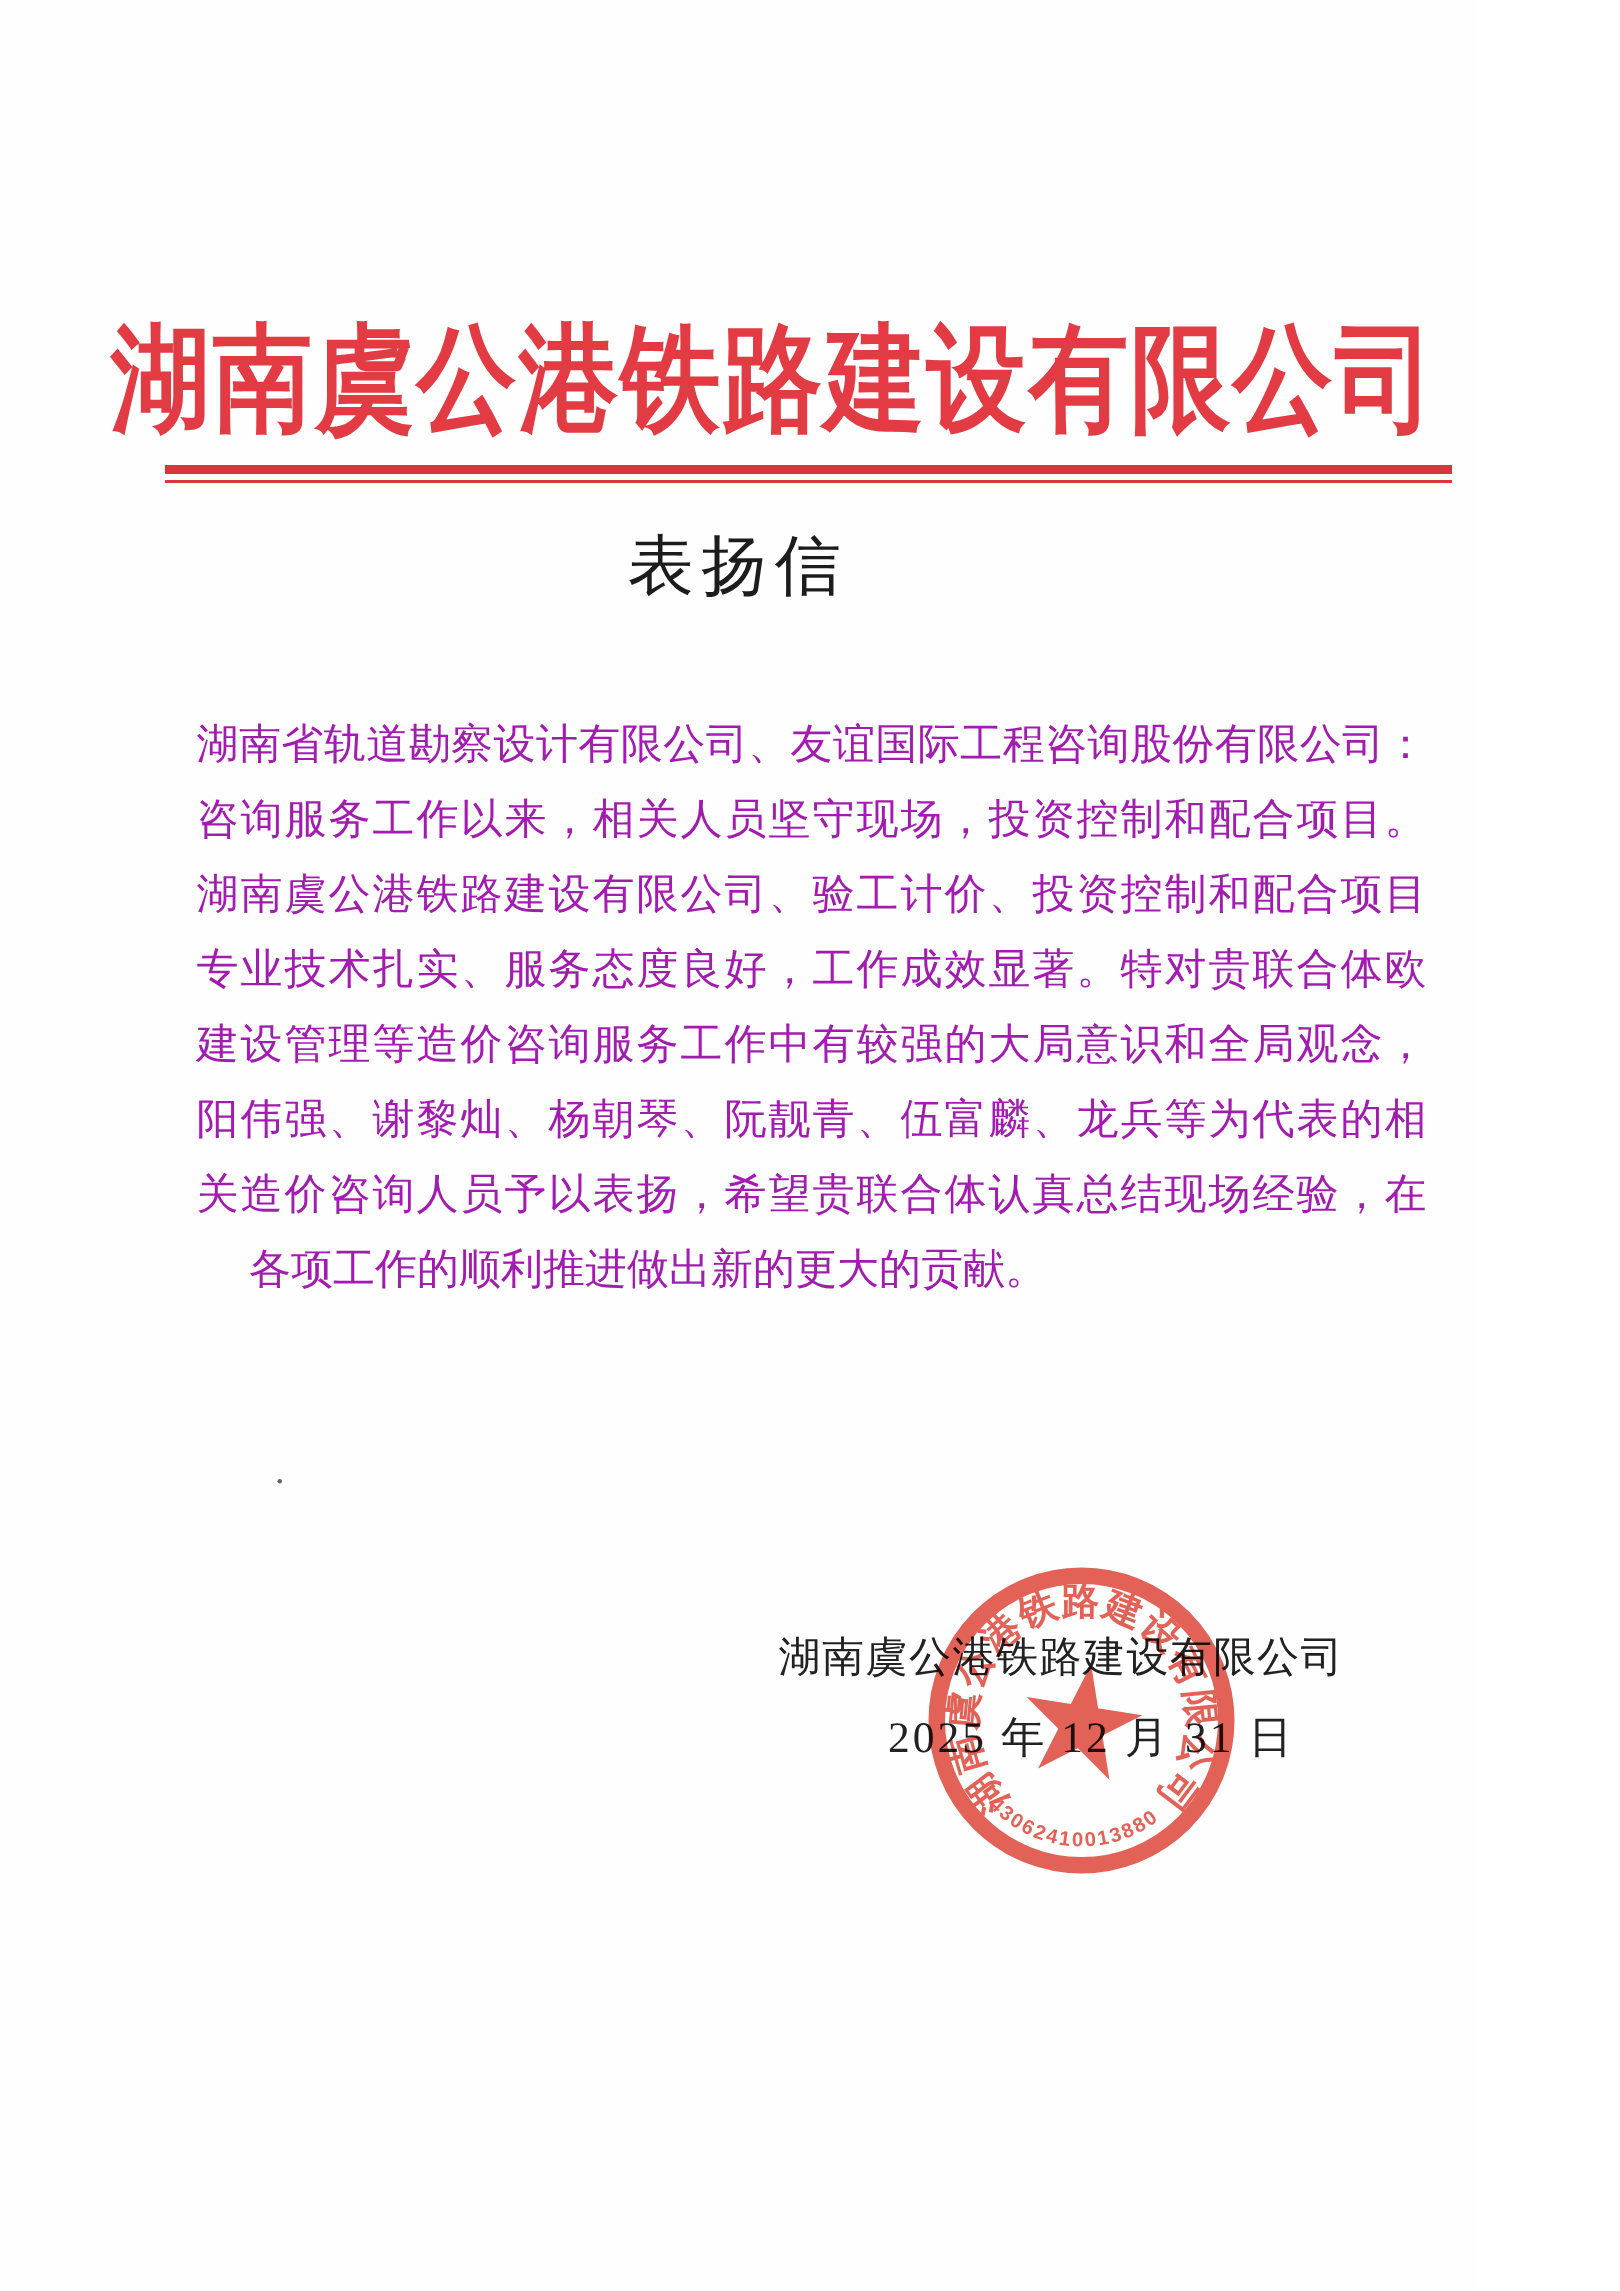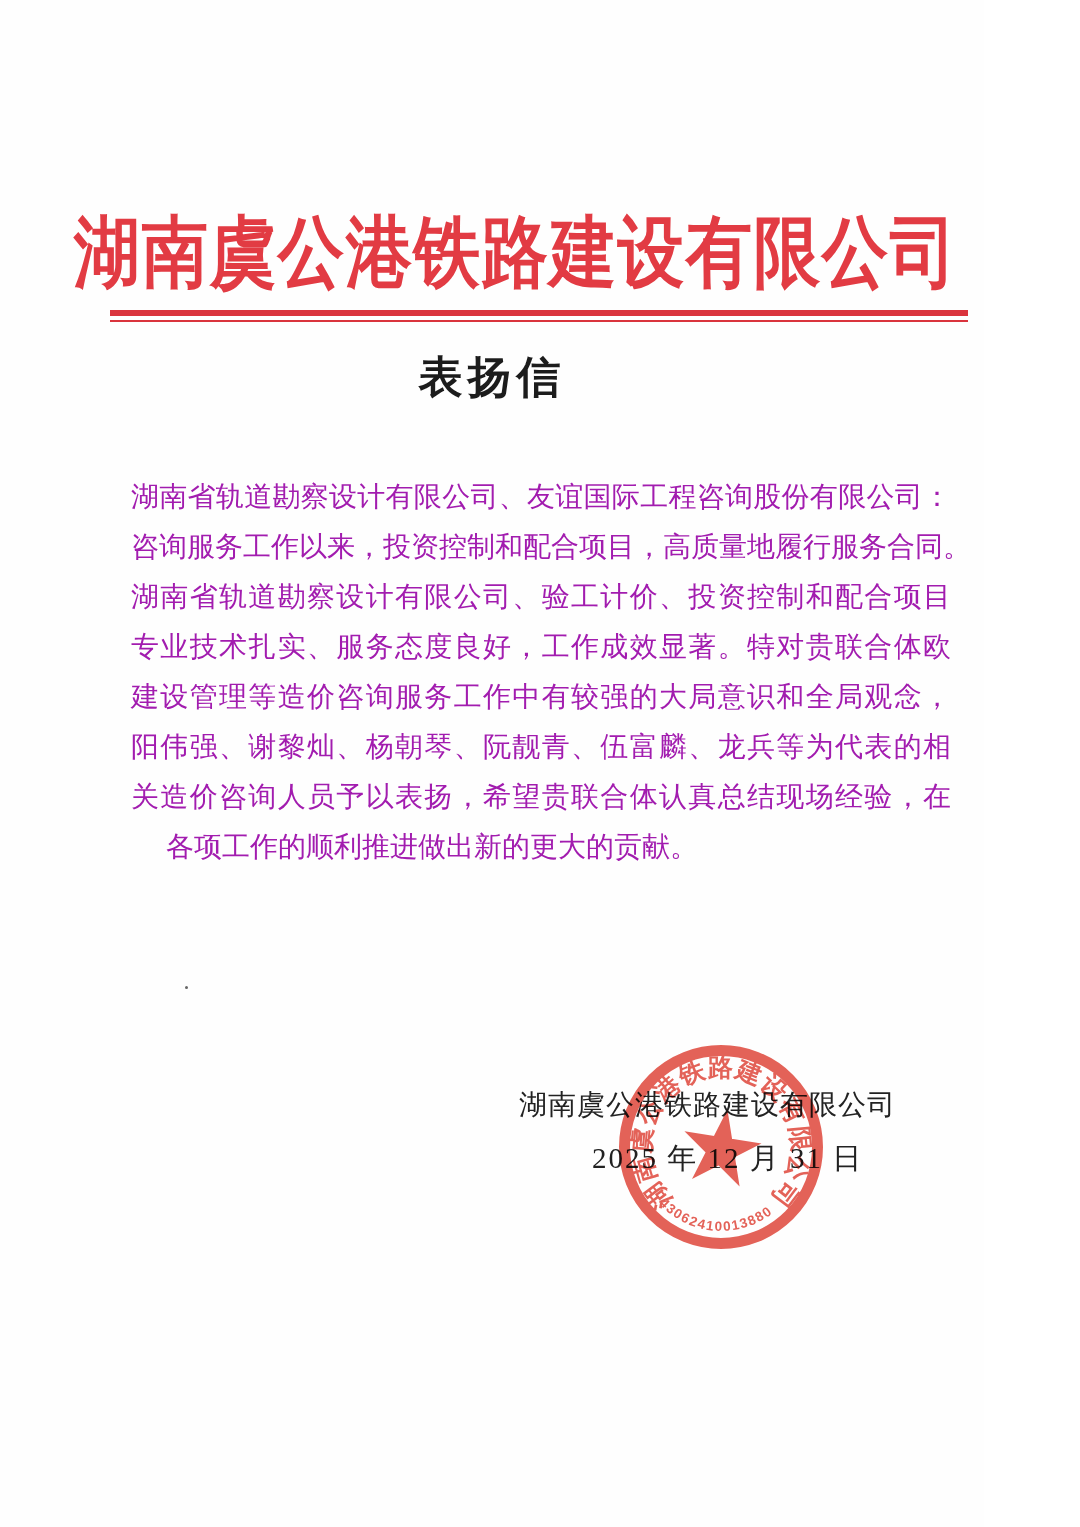--- a/index.html
+++ b/index.html
@@ -36,21 +36,21 @@
     border-top: 6px solid #da343d;
     border-bottom: 2px solid #da343d;
   }
   .doc-title {
     position: absolute;
     top: 348px;
     left: 0;
     width: 100%;
     text-align: center;
     font-size: 44px;
-    font-weight: bold;
+    font-weight: normal;
     color: #1c1c1c;
     letter-spacing: 5px;
   }
   .body-block {
     position: absolute;
     top: 472px;
     left: 131px;
     width: 820px;
     color: #a21caf;
     font-size: 28px;
@@ -110,22 +110,22 @@
 <div class="page">
 
   <div class="letterhead-title">湖南虞公港铁路建设有限公司</div>
 
   <div class="red-rule"></div>
 
   <div class="doc-title">表扬信</div>
 
   <div class="body-block">
     <span class="body-line">湖南省轨道勘察设计有限公司、友谊国际工程咨询股份有限公司：</span>
-    <span class="body-line">咨询服务工作以来，投资控制和配合项目，高质量地履行服务合同。</span>
-    <span class="body-line">湖南省轨道勘察设计有限公司、验工计价、投资控制和配合项目</span>
+    <span class="body-line">咨询服务工作以来，相关人员坚守现场，投资控制和配合项目。</span>
+    <span class="body-line">湖南虞公港铁路建设有限公司、验工计价、投资控制和配合项目</span>
     <span class="body-line">专业技术扎实、服务态度良好，工作成效显著。特对贵联合体欧</span>
     <span class="body-line">建设管理等造价咨询服务工作中有较强的大局意识和全局观念，</span>
     <span class="body-line">阳伟强、谢黎灿、杨朝琴、阮靓青、伍富麟、龙兵等为代表的相</span>
     <span class="body-line">关造价咨询人员予以表扬，希望贵联合体认真总结现场经验，在</span>
     <span class="body-line last">各项工作的顺利推进做出新的更大的贡献。</span>
   </div>
 
   <div class="artifact-dot"></div>
 
   <div class="signature">湖南虞公港铁路建设有限公司</div>

